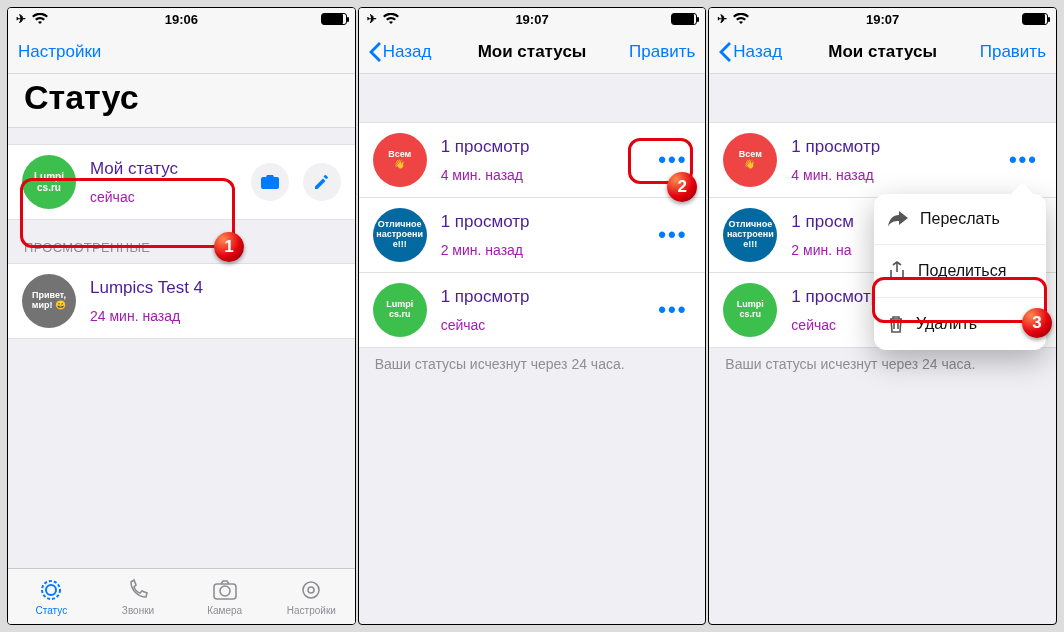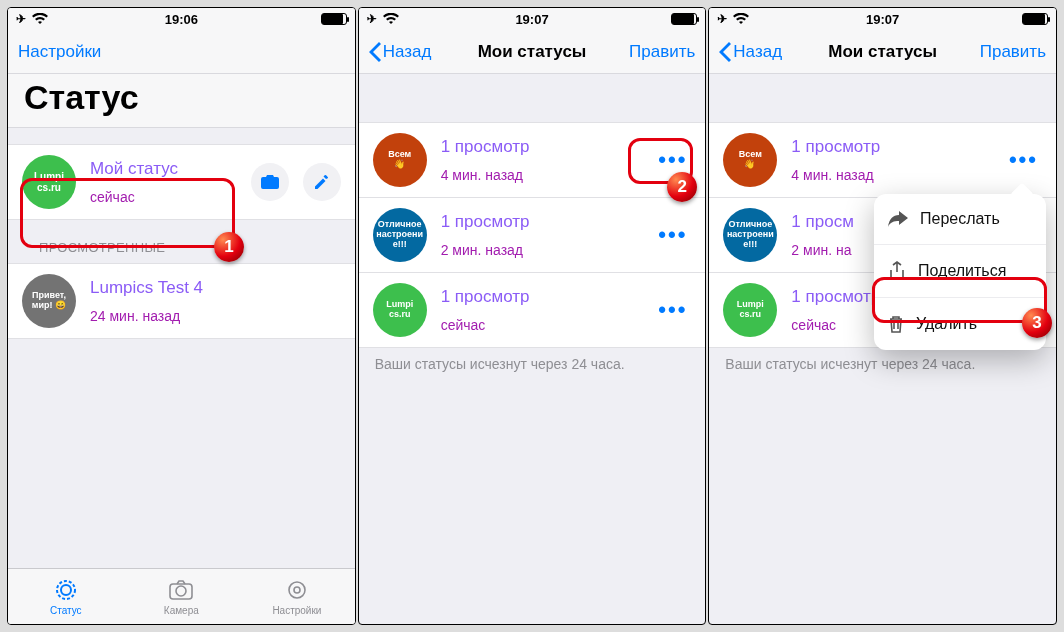--- a/index.html
+++ b/index.html
@@ -20,28 +20,28 @@
   .nav .right{margin-left:auto;color:#007aff}
   .big-title{font-size:34px;font-weight:700;padding:4px 16px 10px;color:#000;background:#f7f7f8;border-bottom:1px solid #d9d9de}
   
   .cell{display:flex;align-items:center;background:#fff;padding:10px 14px;gap:14px;position:relative}
   .sep{border-bottom:1px solid #e0e0e4}
   .sep-t{border-top:1px solid #e0e0e4}
   .avatar{width:54px;height:54px;border-radius:50%;display:flex;align-items:center;justify-content:center;color:#fff;font-size:10px;font-weight:600;text-align:center;line-height:1.1;flex-shrink:0}
   .ava-green{background:#3dbf4d}
   .ava-pink{background:#0369a1}
   .ava-dark{background:#737373}
-  .ava-yellow{background:#c2410c}
+  .ava-yellow{background:#ef4444}
   .txt{flex:1;min-width:0}
-  .txt .t1{font-size:17px;color:#8b5cf6}
+  .txt .t1{font-size:17px;color:#4c1d95}
   .txt .t1b{font-weight:400}
   .txt .t2{font-size:14px;color:#a21caf;margin-top:10px}
   .circle-btn{width:38px;height:38px;border-radius:50%;background:#f1f1f4;display:flex;align-items:center;justify-content:center;color:#007aff}
   .dots{color:#007aff;font-size:22px;letter-spacing:2px;font-weight:700;padding:0 4px}
-  .section-lbl{font-size:13px;color:#8e8e93;padding:20px 31px 8px;letter-spacing:.3px}
+  .section-lbl{font-size:13px;color:#8e8e93;padding:20px 16px 8px;letter-spacing:.3px}
   .footer-note{font-size:14px;color:#8e8e93;padding:8px 16px}
   
   .tabbar{margin-top:auto;height:56px;border-top:1px solid #c9c9cd;background:#f7f7f8;display:flex}
   .tab{flex:1;display:flex;flex-direction:column;align-items:center;justify-content:center;gap:2px;font-size:10px;color:#8e8e93}
   .tab.active{color:#007aff}
   .tab .ico{height:26px;display:flex;align-items:center;justify-content:center}
   
   .callout{position:absolute;border:3px solid #e3000f;border-radius:12px}
   .badge{position:absolute;width:30px;height:30px;border-radius:50%;background:radial-gradient(circle at 30% 25%,#ff8a50,#e3000f 55%,#7a0000);display:flex;align-items:center;justify-content:center;color:#fff;font-weight:700;font-size:17px;box-shadow:0 2px 4px rgba(0,0,0,.4)}
   
@@ -110,20 +110,28 @@
       <span class="ico">
           <svg width="24" height="24" viewBox="0 0 24 24">
             <circle cx="12" cy="12" r="9" fill="none" stroke="#007aff" stroke-width="2" stroke-dasharray="3 2"></circle>
             <circle cx="12" cy="12" r="5" fill="none" stroke="#007aff" stroke-width="2"></circle>
           </svg>
         </span>
       <span>Статус</span>
     </div>
     <div class="tab">
       <span class="ico">
+          <svg width="24" height="24" viewBox="0 0 24 24">
+            <path fill="none" stroke="#8e8e93" stroke-width="1.6" d="M5 4c0 8 7 15 15 15l1-4-5-2-2 2c-3-1-5-3-6-6l2-2-2-5z"></path>
+          </svg>
+        </span>
+      <span>Звонки</span>
+    </div>
+    <div class="tab">
+      <span class="ico">
           <svg width="26" height="22" viewBox="0 0 26 22">
             <rect x="2" y="5" width="22" height="15" rx="3" fill="none" stroke="#8e8e93" stroke-width="1.6"></rect>
             <circle cx="13" cy="12" r="5" fill="none" stroke="#8e8e93" stroke-width="1.6"></circle>
             <path d="M9 5l2-3h4l2 3" fill="none" stroke="#8e8e93" stroke-width="1.6"></path>
           </svg>
         </span>
       <span>Камера</span>
     </div>
     <div class="tab">
       <span class="ico">

